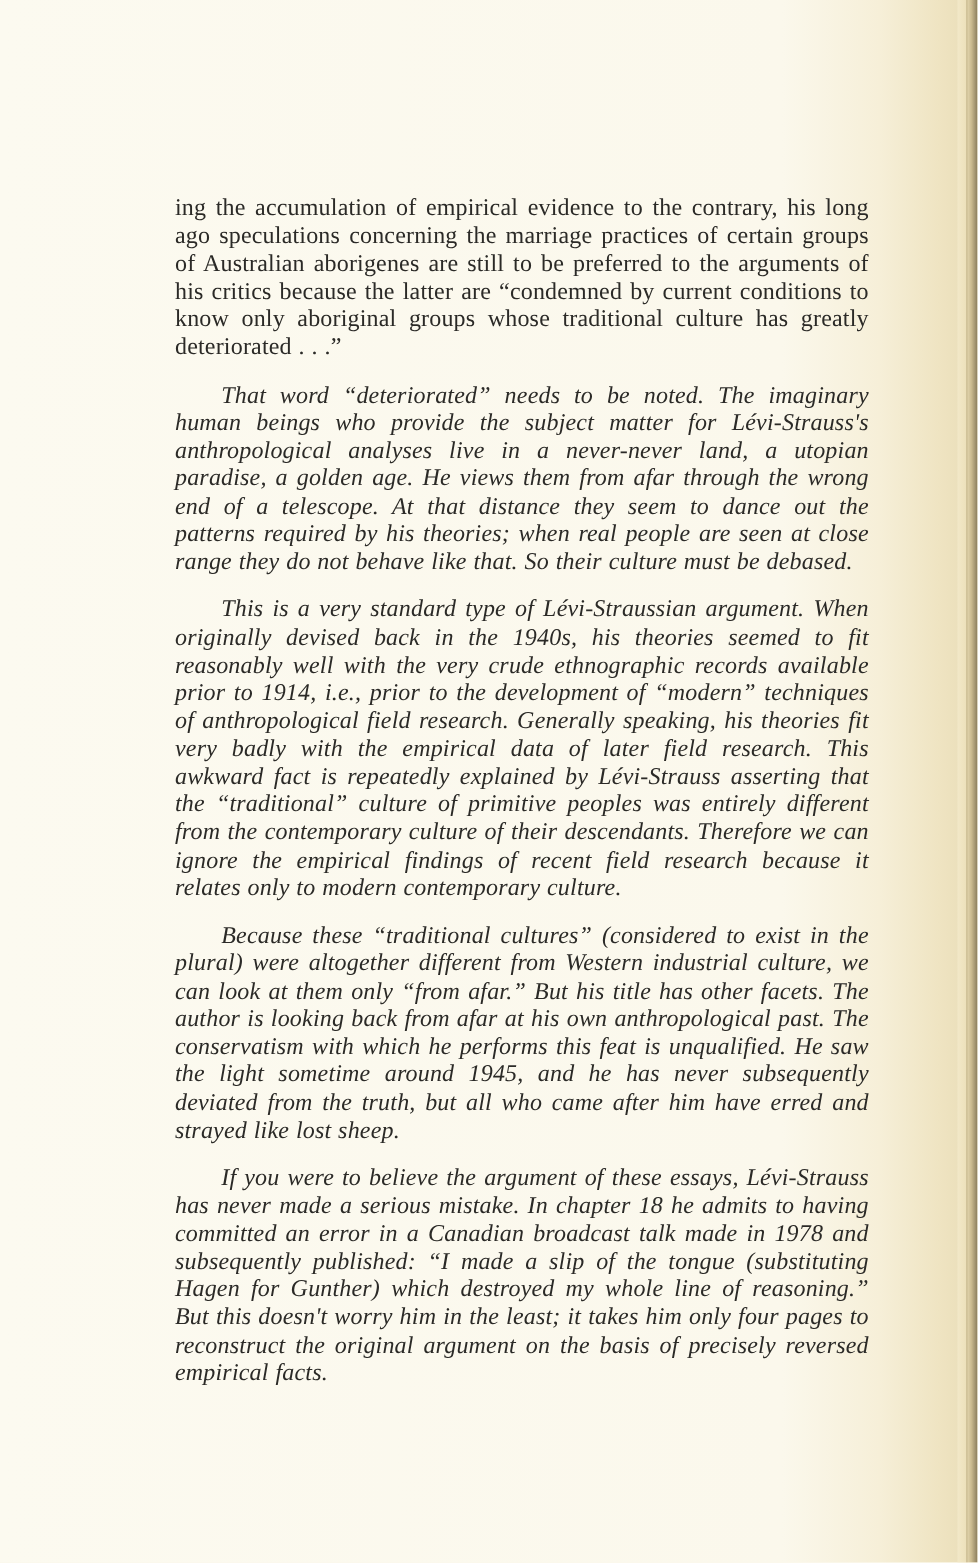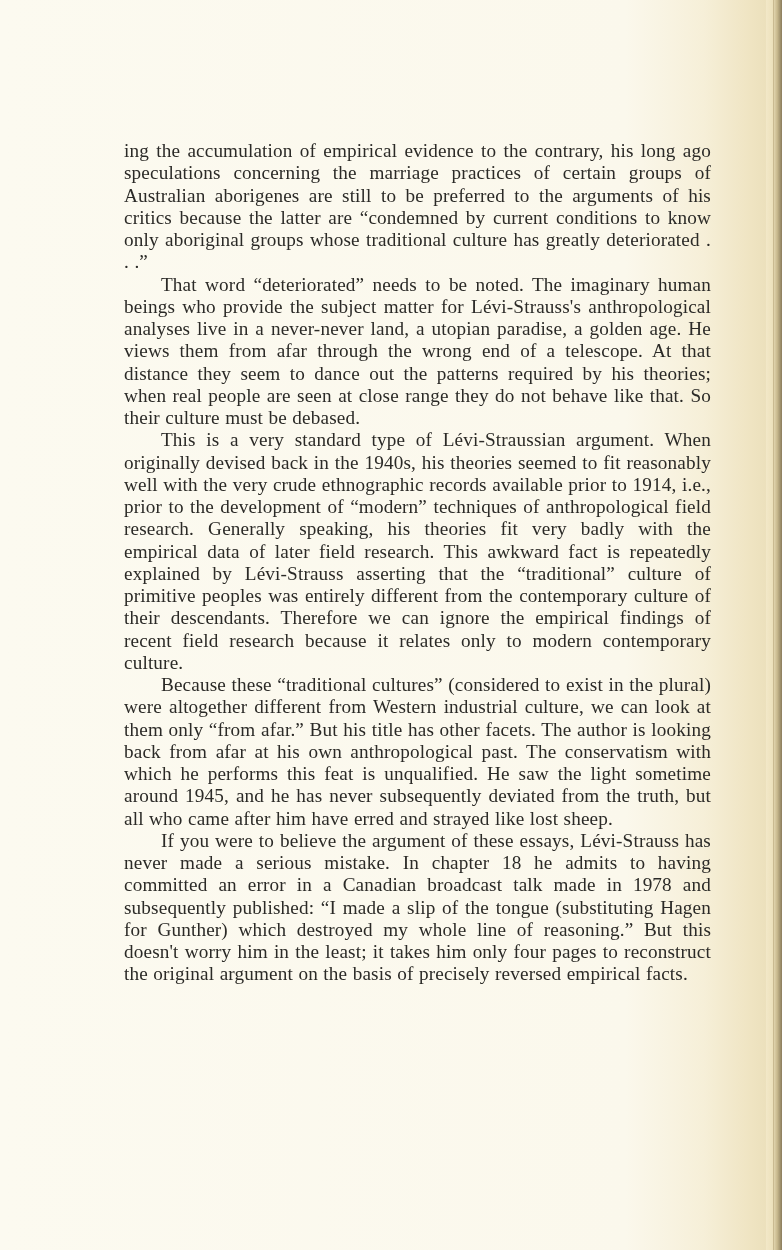--- a/index.html
+++ b/index.html
@@ -62,26 +62,27 @@
       top: 140px;
       left: 124px;
       width: 587px;
       font-size: 19.2px;
       line-height: 22.25px;
       text-align: justify;
       letter-spacing: 0.15px;
       word-spacing: 0.5px;
     }
     .body-text p {
-      margin: 0;
+      margin: 16px;
       padding: 0;
       text-indent: 0;
     }
     .body-text p.indent {
       text-indent: 37px;
+      font-style: italic;
     }
     .body-text p.last-line-left {
       text-align-last: left;
     }
   </style>
 </head>
 <body>
 
 <div class="page">
   <div class="edge"></div>

